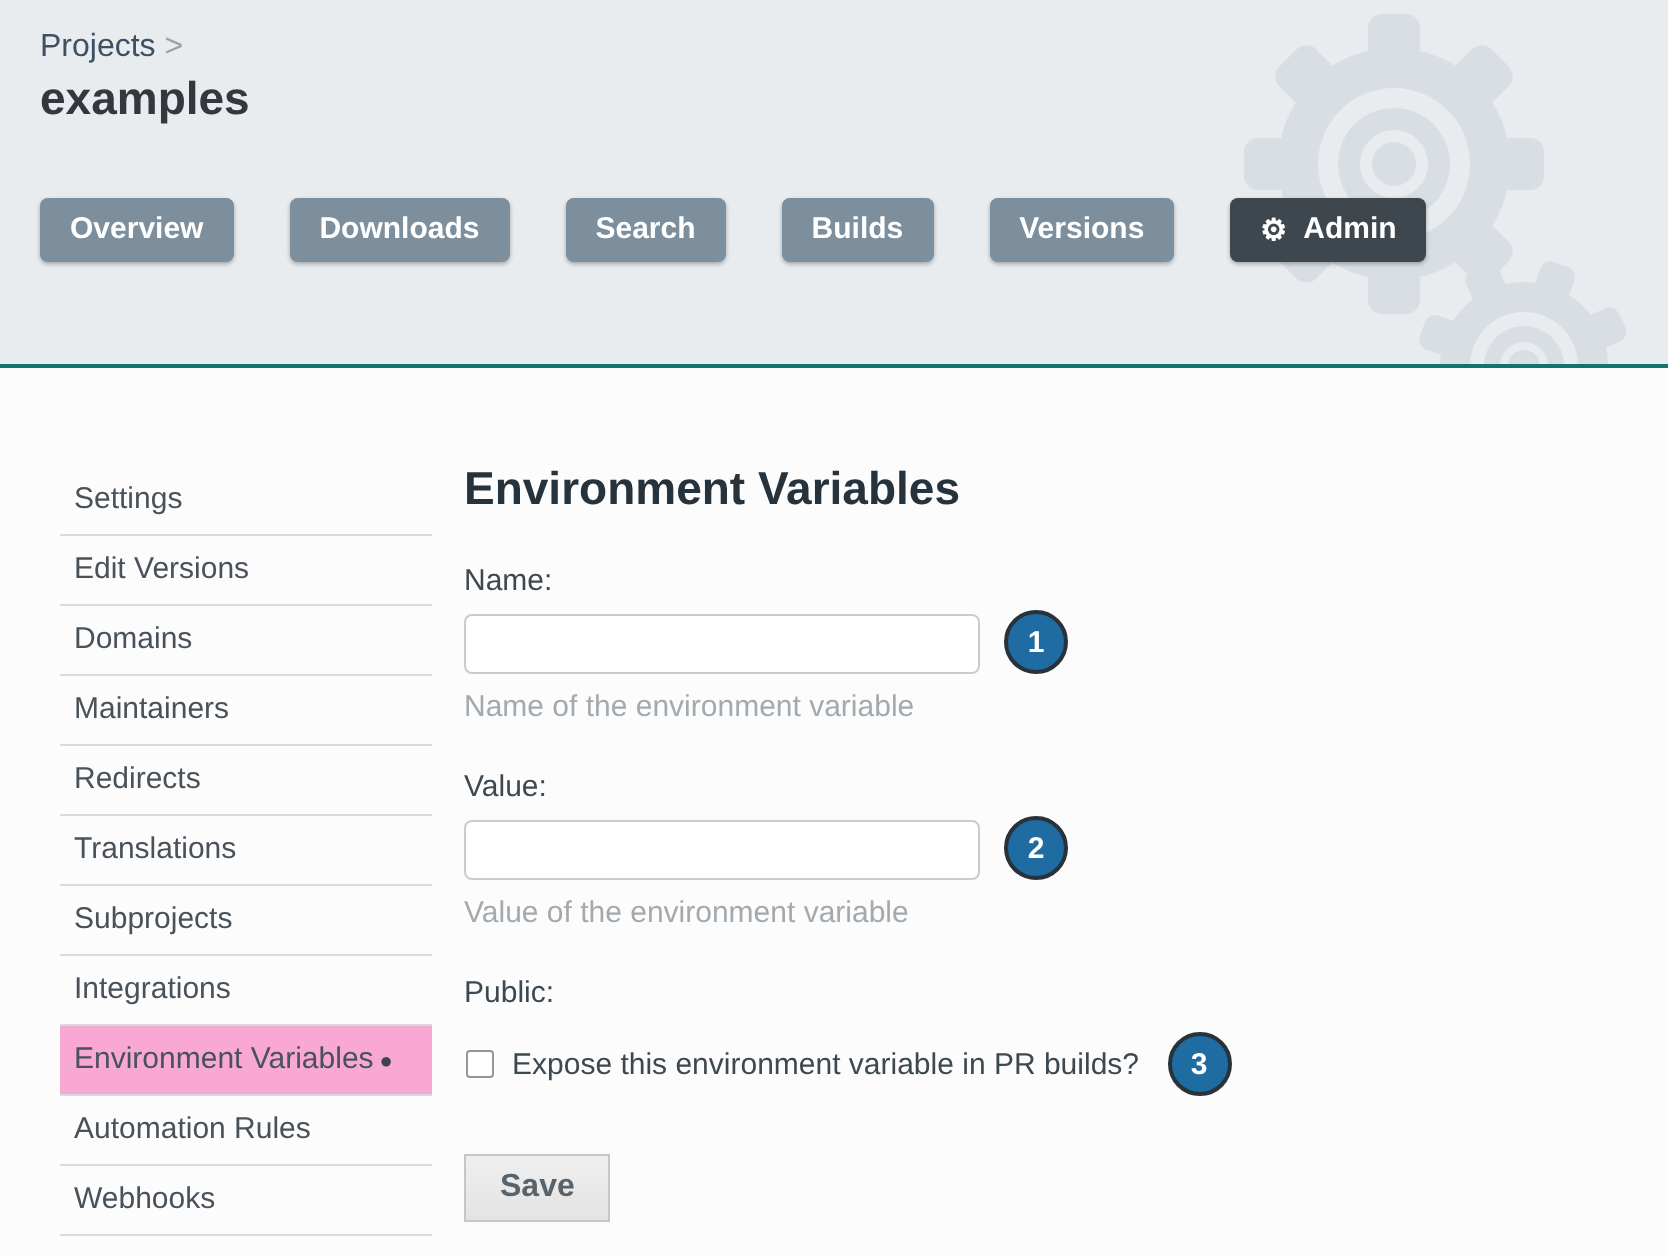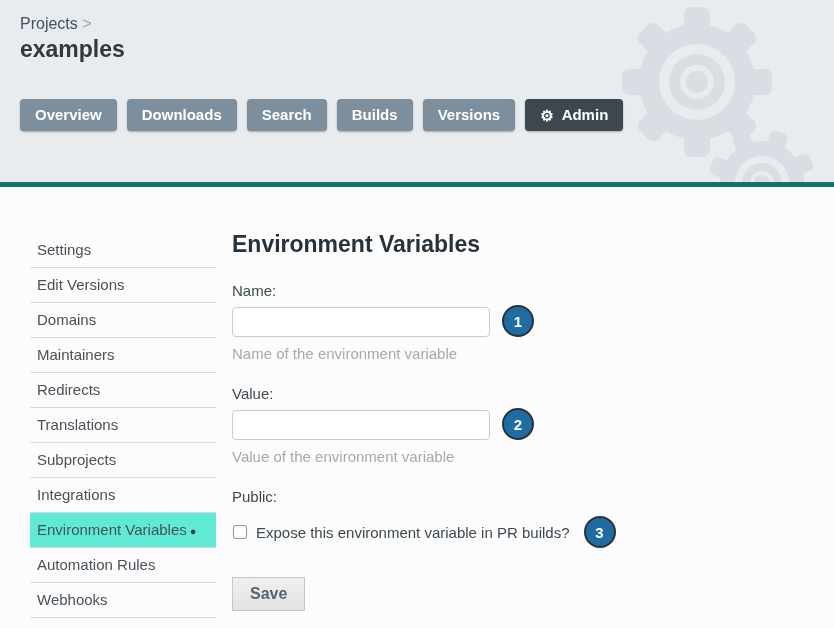--- a/index.html
+++ b/index.html
@@ -1,36 +1,36 @@
 <!DOCTYPE html>
 <html><head>
 <meta charset="utf-8">
 <title>Environment Variables</title>
 <style>
   html,body { margin:0; padding:0; }
   body { font-family:"Liberation Sans", sans-serif; background:#fbfbfb; }
   .page { position:relative; width:834px; height:628px; overflow:hidden; background:#fcfcfc; }
 
   
-  .site-header { position:relative; height:182px; background:#e8ecef; overflow:hidden; border-bottom:5px solid #0f766e;padding-left:16px; }
+  .site-header { position:relative; height:182px; background:#e8ecef; overflow:hidden; border-bottom:2px solid #0f766e;padding-left:16px; }
   .gears { position:absolute; top:0; right:0; pointer-events:none; }
   .breadcrumb { position:absolute; left:20px; top:15px; font-size:16px; color:#96a1a9; z-index:2; }
   .breadcrumb a { color:#3e5163; text-decoration:none; cursor:pointer; }
   .project-title { position:absolute; left:20px; top:36px; font-size:23px; font-weight:bold; color:#32383e; z-index:2; }
-  .nav { position:absolute; left:20px; top:99px; display:flex; gap:10px; z-index:2; }
+  .nav { position:absolute; left:20px; top:99px; display:flex; gap:28px; z-index:2; }
   .nav-btn { display:inline-flex; align-items:center; gap:8px; padding:7px 15px; border-radius:4px;
              background:#7d8f9d; color:#fff; font-size:15px; font-weight:600; border:none;
              box-shadow:0 1px 2px rgba(0,0,0,.3); cursor:pointer; font-family:inherit; line-height:1.2; }
   .nav-btn.admin { background:#3e474e; }
   .gear-glyph { font-size:15px; line-height:1; }
 
   
   .sidebar { position:absolute; left:30px; top:233px; width:186px; font-size:15px; }
   .side-item { padding:8px 7px 9px; border-bottom:1px solid #d8dbdd; color:#49525a; cursor:pointer; }
-  .side-item.active { background:#5eead4; }
+  .side-item.active { background:#f9a8d4; }
   .active-marker { margin-left:3px; font-size:11px; color:#3c444b; }
 
   
   .main { position:absolute; left:232px; top:231px; width:440px; }
   .page-title { margin:0 0 24px; font-size:23px; font-weight:bold; color:#26323c; }
   .field-label { font-size:15px; color:#3d4950; margin-bottom:8px; }
   .input-row { position:relative; width:258px; }
   .text-input { width:258px; height:30px; border:1px solid #c8ccd0; border-radius:4px; background:#fff;
                 box-sizing:border-box; padding:4px 8px; font-size:15px; font-family:inherit; }
   .badge { width:28px; height:28px; border-radius:50%; background:#1e6ca1; border:2px solid #27323b;

